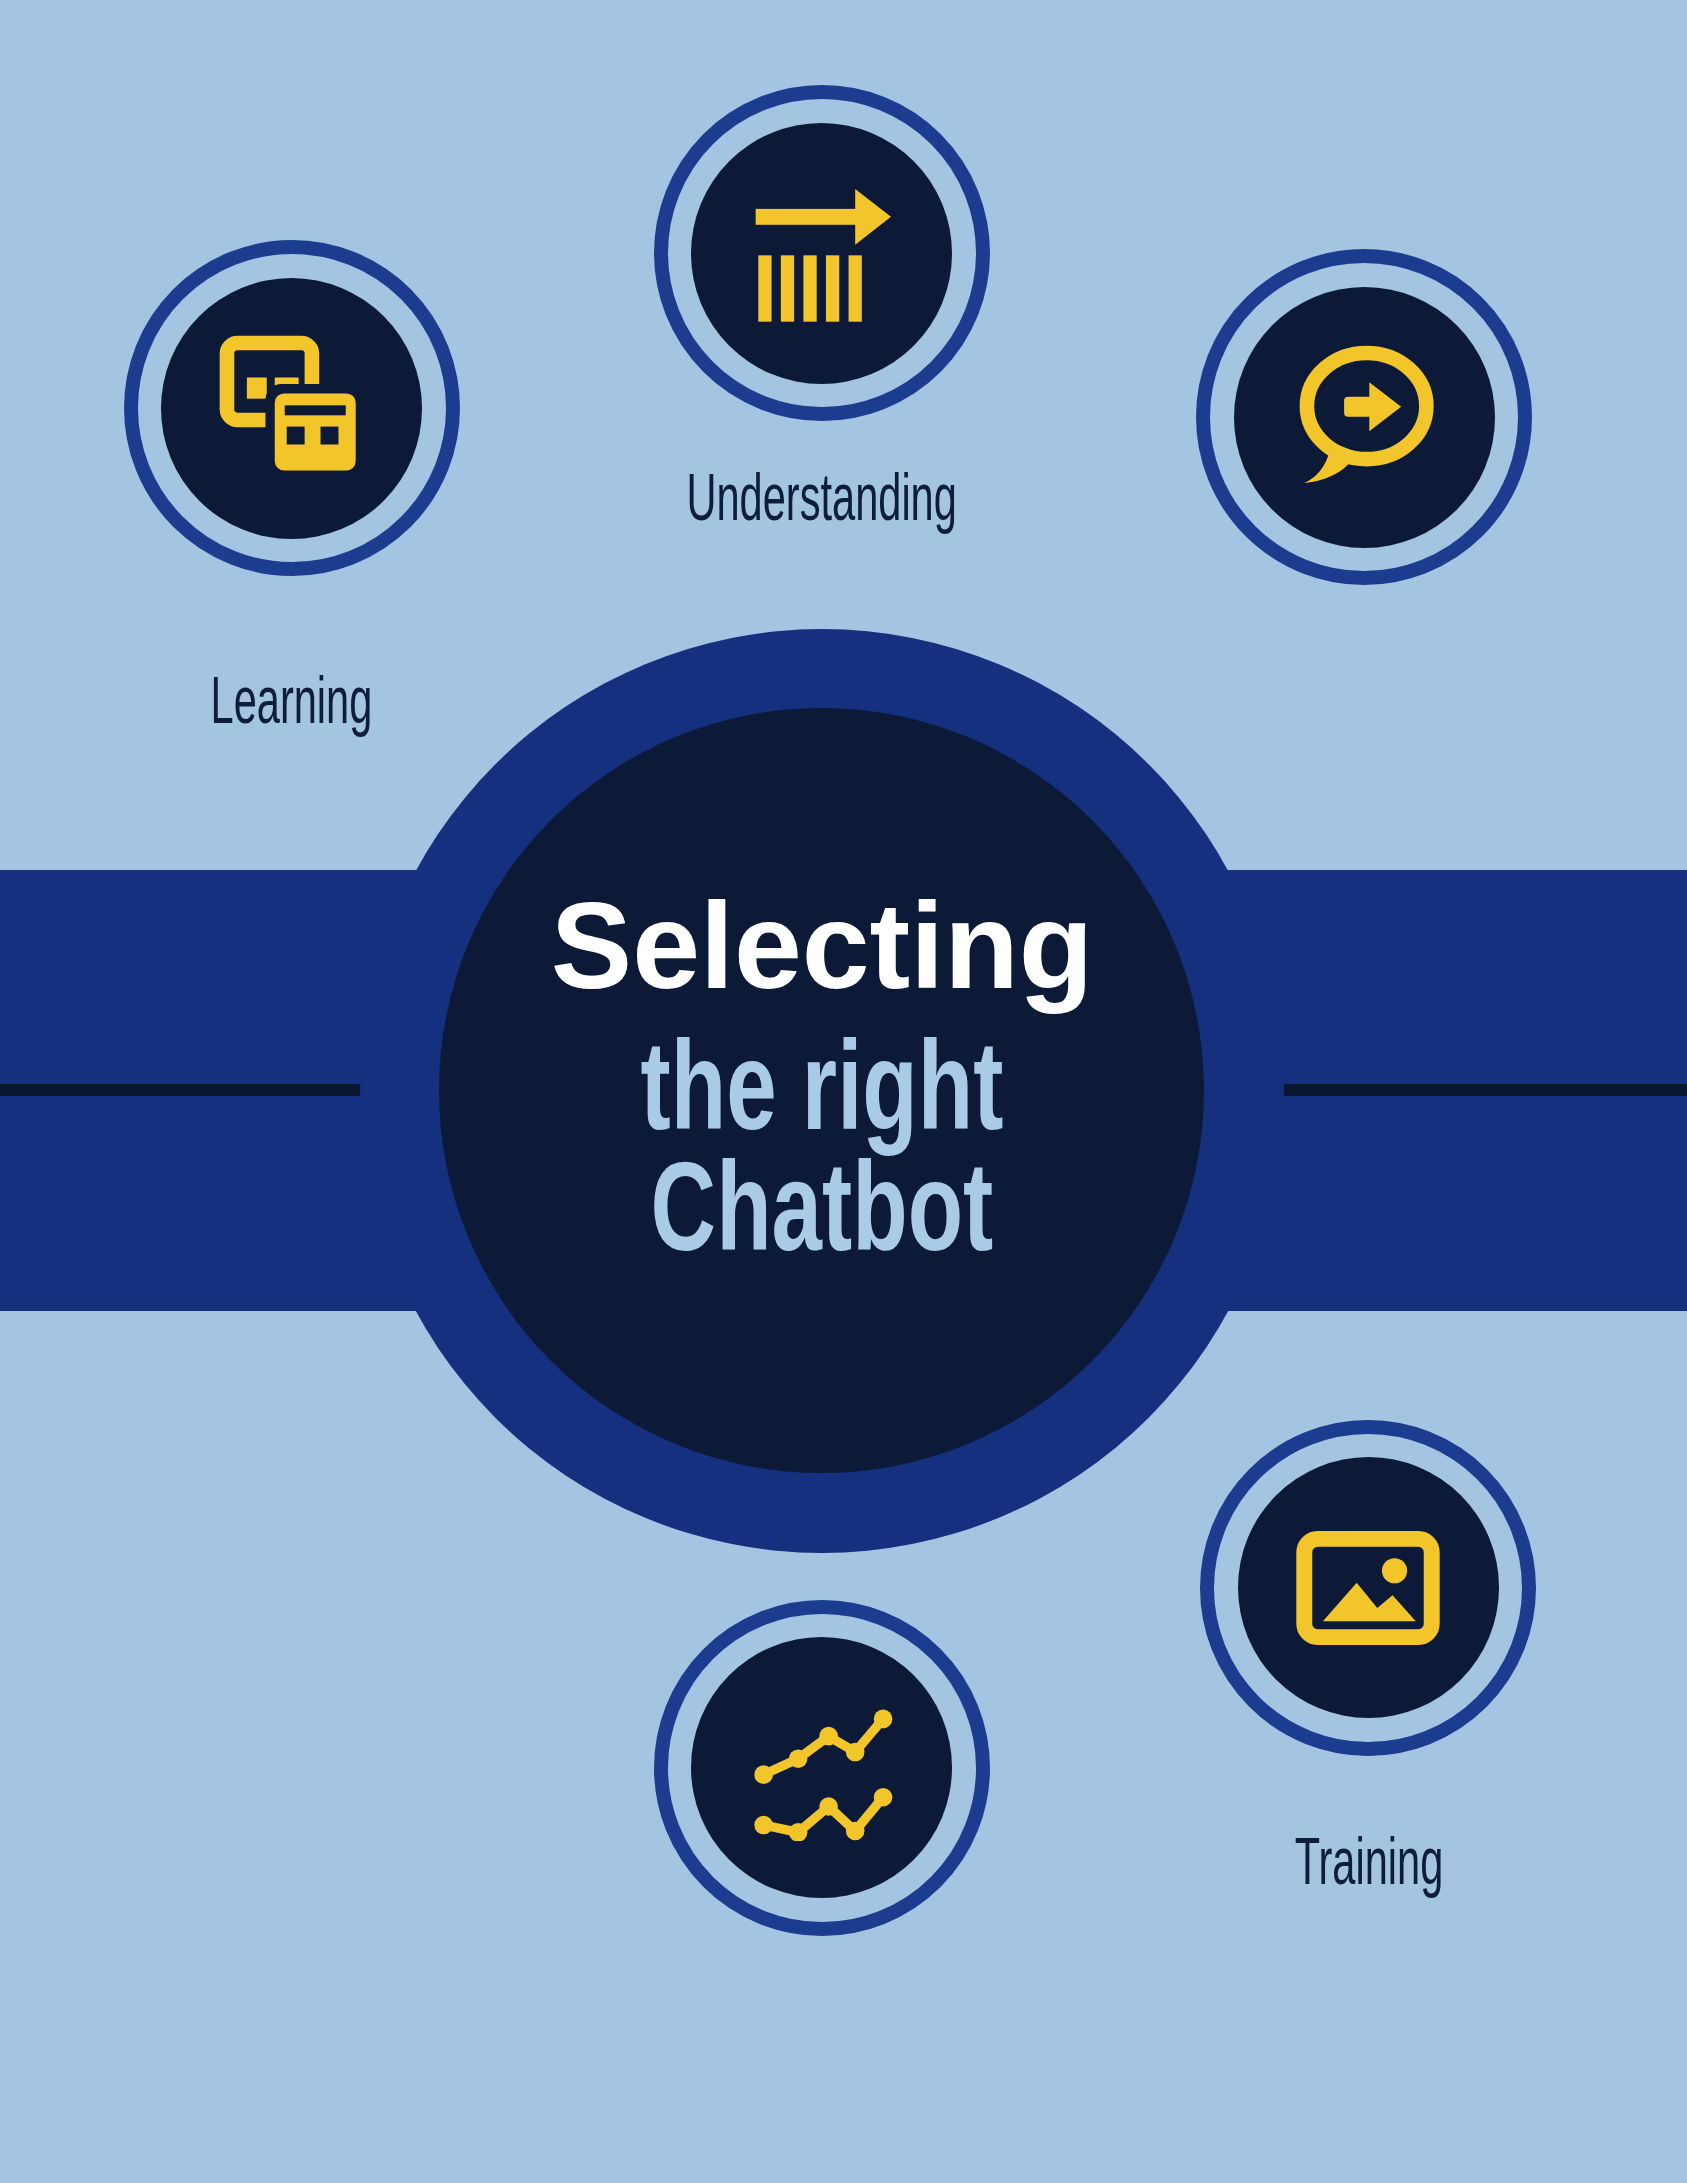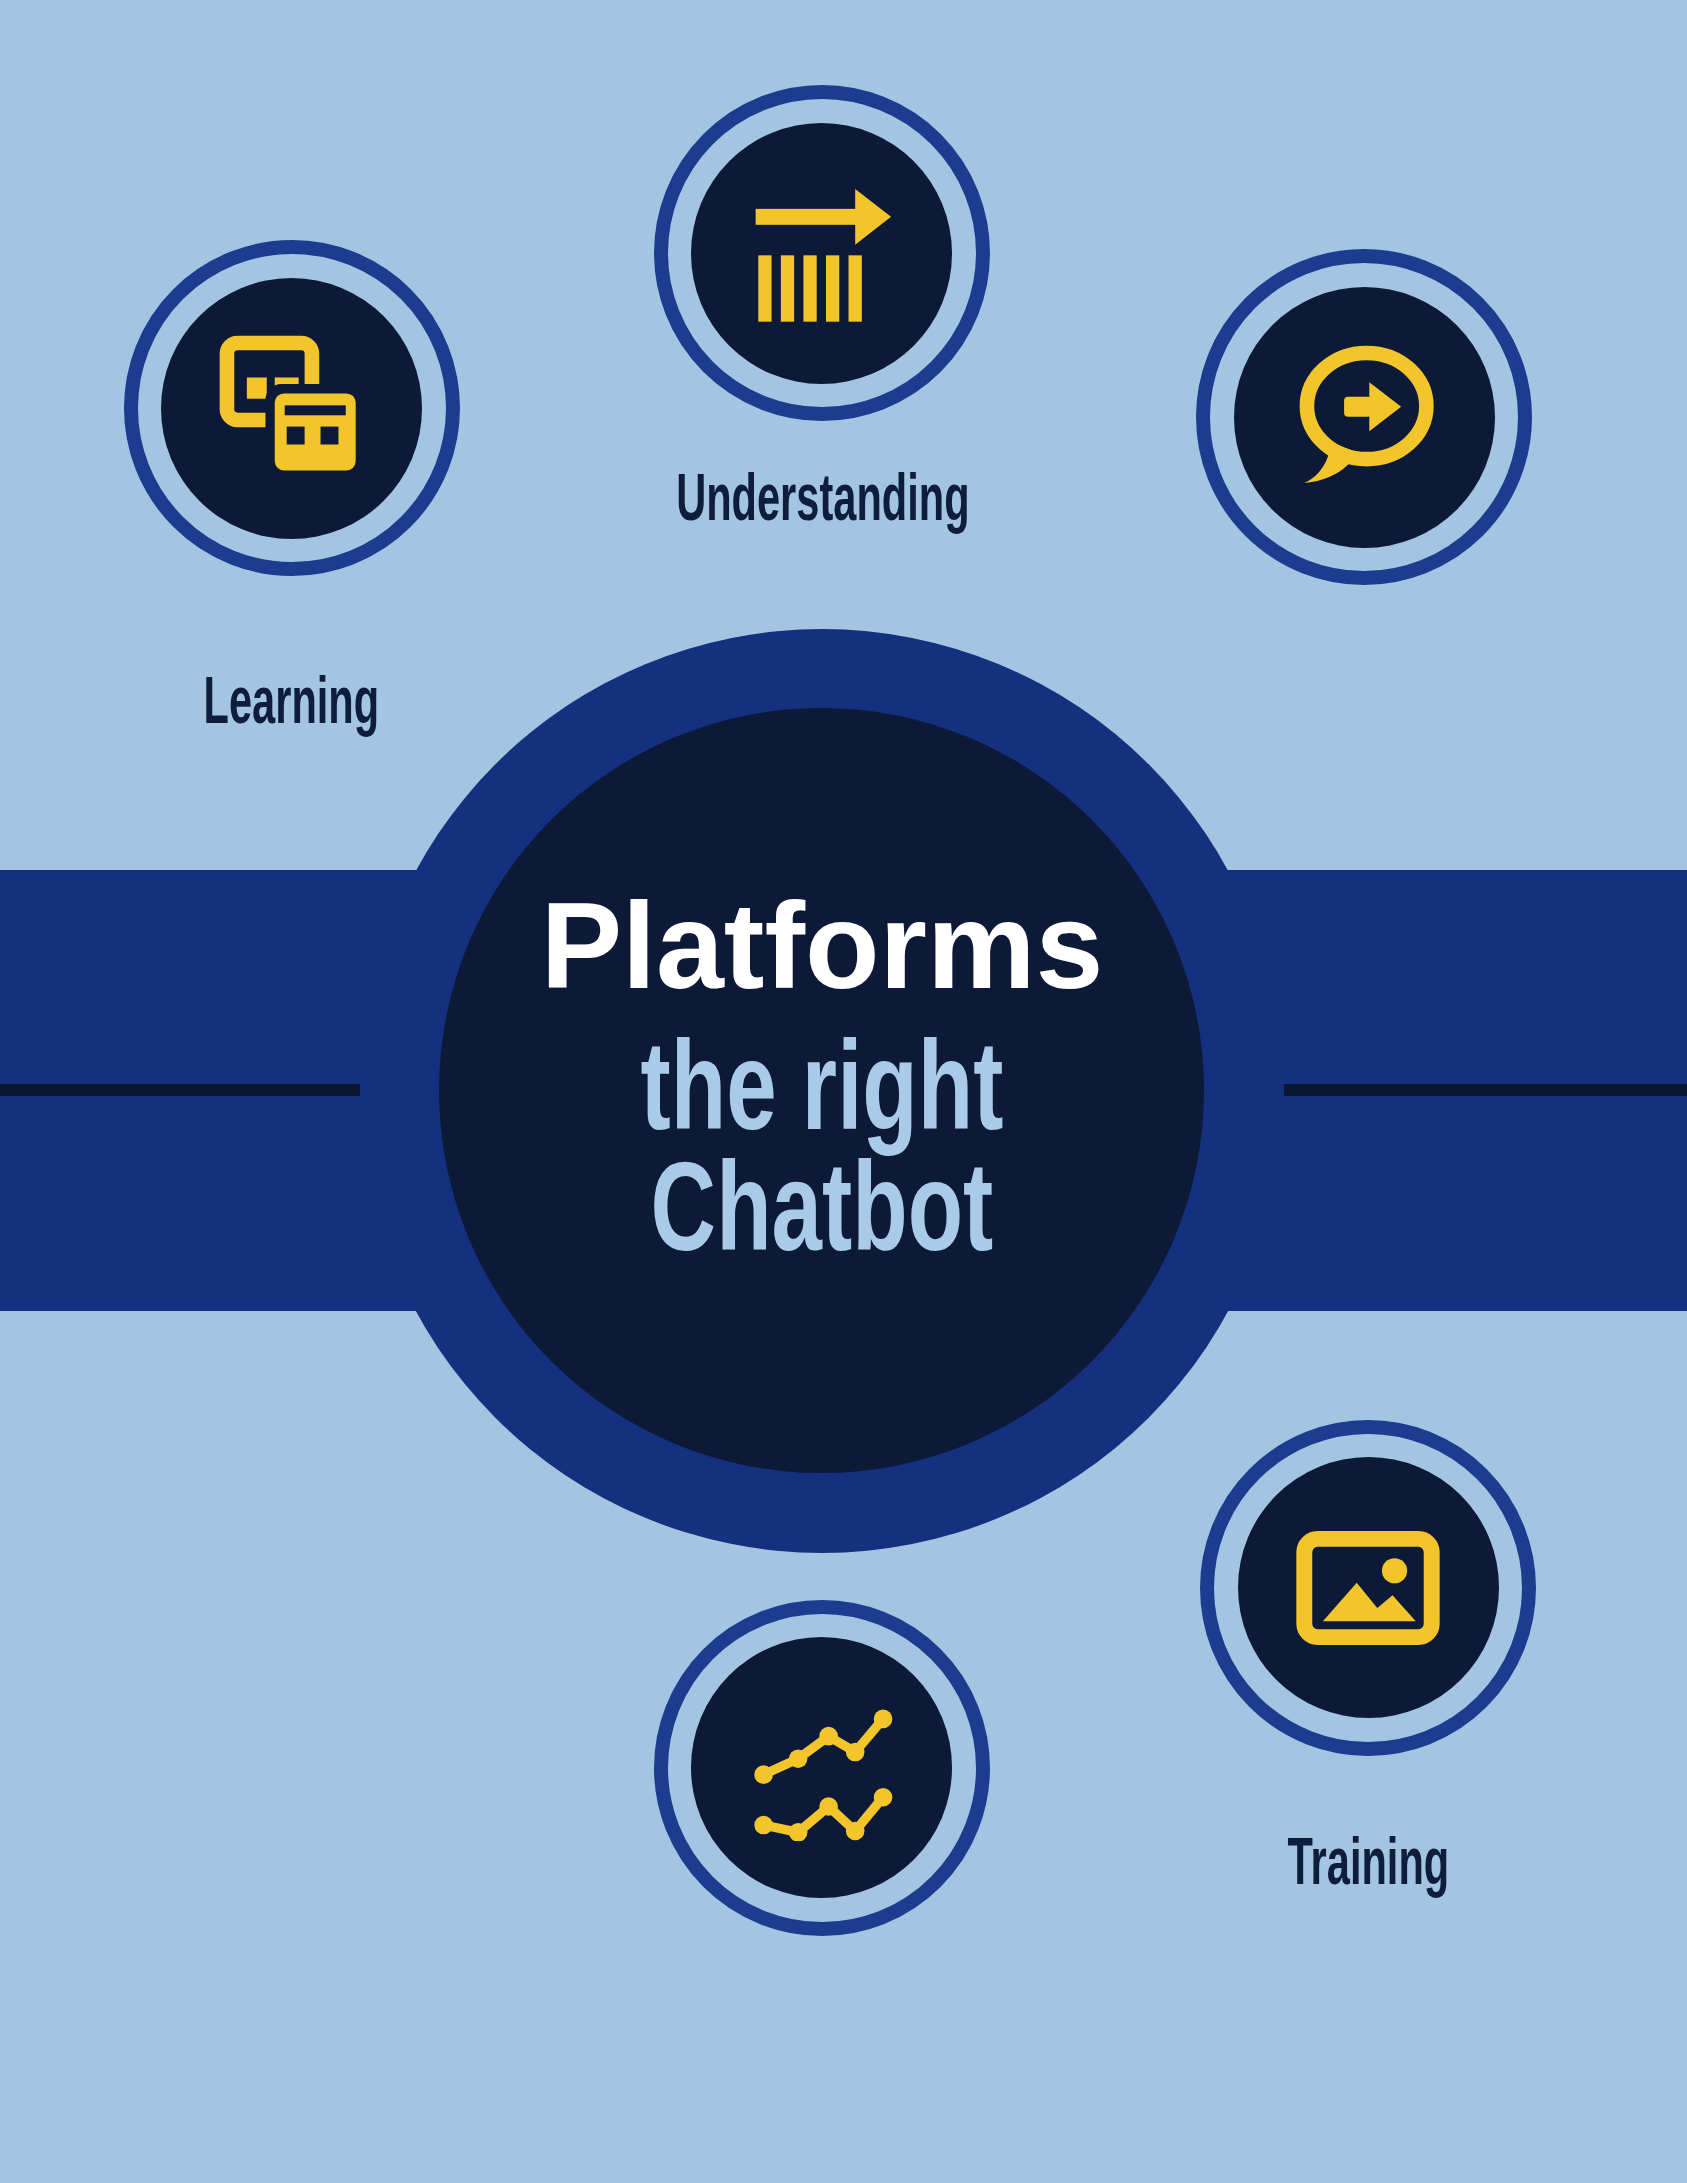--- a/index.html
+++ b/index.html
@@ -48,21 +48,21 @@
   }
   .disc{
     position:absolute; width:261px; height:261px; border-radius:50%;
     background:var(--navy,#0c1a38); z-index:6;
   }
   .icon{
     position:absolute; width:146px; height:146px; z-index:7; color:var(--yellow,#f2c52b);
   }
   .node-label{
     position:absolute; width:463px; text-align:center; z-index:8;
-    font-size:66px; font-weight:bold; color:var(--labelnavy,#0f1d3d);
+    font-size:66px; font-weight:normal; color:var(--labelnavy,#0f1d3d);
     line-height:1; white-space:nowrap;
   }
   .node-label > span{ display:inline-block; transform:scaleX(0.63); transform-origin:center; }
 
   
   #ring-learning{ left:124px; top:240px; }
   #disc-learning{ left:161px; top:278px; }
   #icon-learning{ left:219px; top:335px; }
   #label-learning{ left:60px;  top:632px;margin-top:35px; }
   
@@ -90,21 +90,21 @@
 <body>
 
 <div id="page">
 
   <div id="band"></div>
   <div id="midline"></div>
 
   <div id="outer-circle"></div>
   <div id="inner-circle"></div>
   <div id="title-main" class="center-line">
-    <span>Platforms</span>
+    <span>Selecting</span>
   </div>
   <div id="sub-1" class="center-line subtitle">
     <span>the right</span>
   </div>
   <div id="sub-2" class="center-line subtitle">
     <span>Chatbot</span>
   </div>
 
   <div id="ring-learning" class="ring"></div>
   <div id="disc-learning" class="disc"></div>

